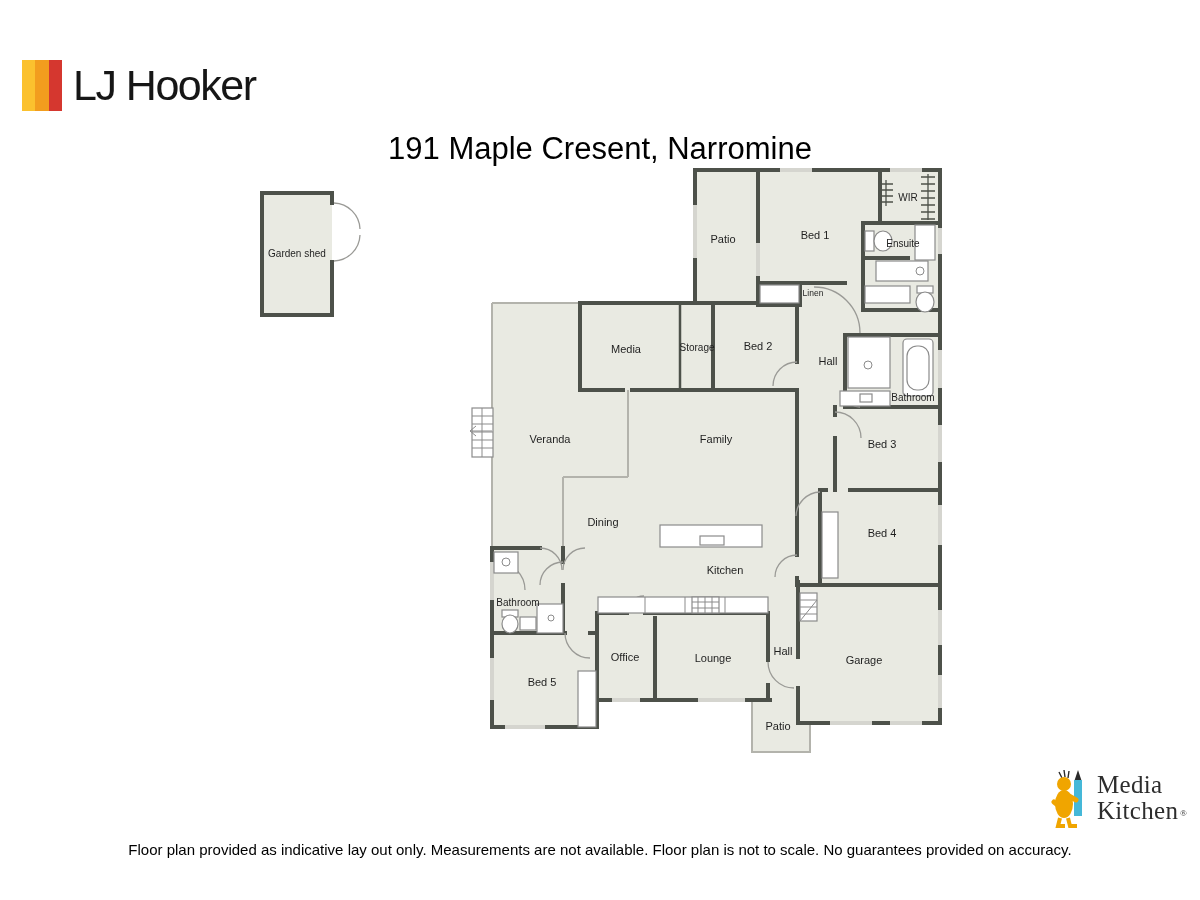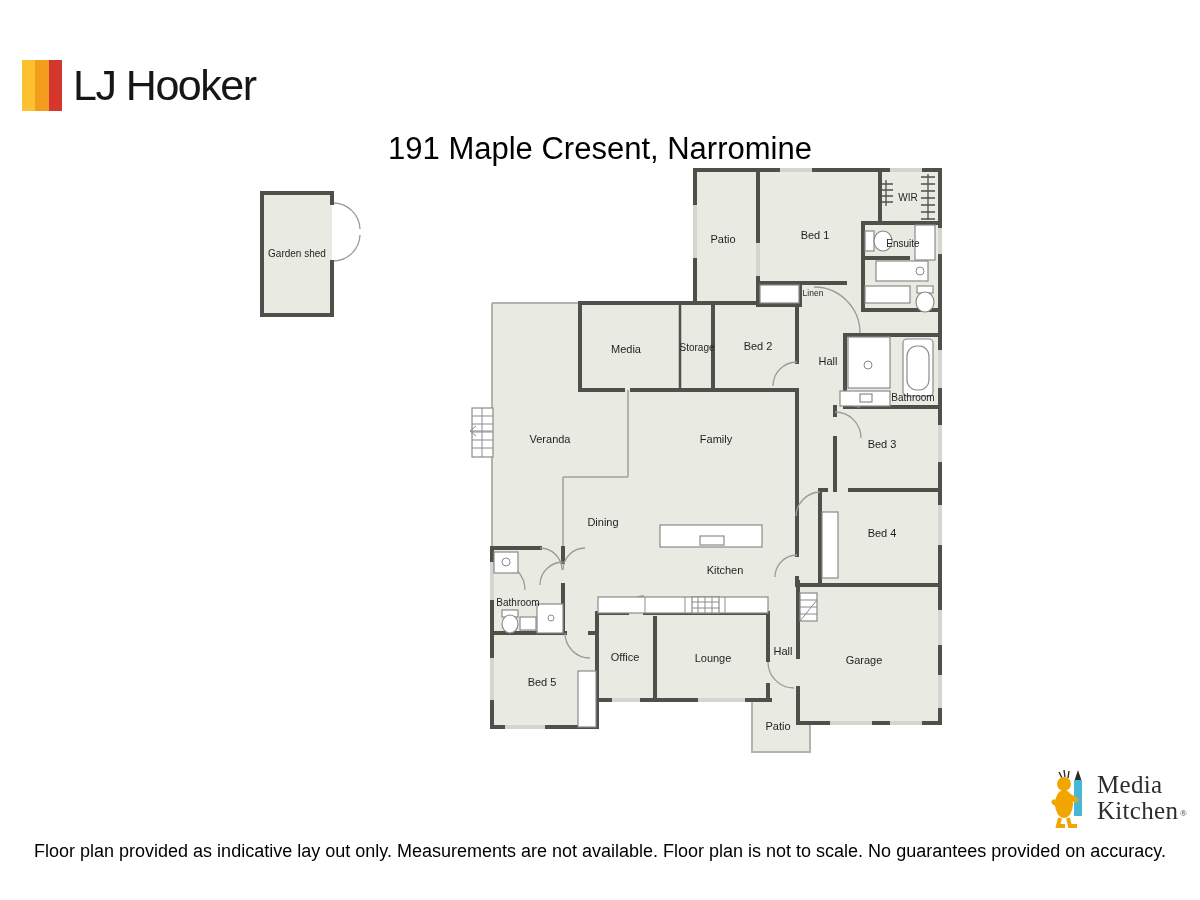--- a/index.html
+++ b/index.html
@@ -27,21 +27,21 @@
   .floor{fill:#e9eae2;}
   .lbl{font-family:"Liberation Sans",sans-serif;font-size:11px;fill:#1f1f1f;text-anchor:middle;}
   .lbl-md{font-size:10px;}
   .lbl-sm{font-size:8.5px;}
   
   #watermark{position:absolute;left:1051px;top:766px;display:flex;align-items:center;}
   #watermark .rs-text{margin-left:6px;font-family:"Liberation Serif",serif;color:#2d2d2d;
         font-size:25px;line-height:26px;letter-spacing:.3px;position:relative;}
   #watermark .reg{font-size:9px;position:absolute;right:-9px;top:28px;}
   
-  #disclaimer{position:absolute;left:0;right:0;top:841px;text-align:center;font-size:18px;
+  #disclaimer{position:absolute;left:0;right:0;top:841px;text-align:center;font-size:15px;
         color:#000;}
 </style>
 </head>
 <body>
 
 <div id="page">
 
   <div id="brand">
     <div class="stripes">
       <span style="background: rgb(251, 193, 46);"></span>

